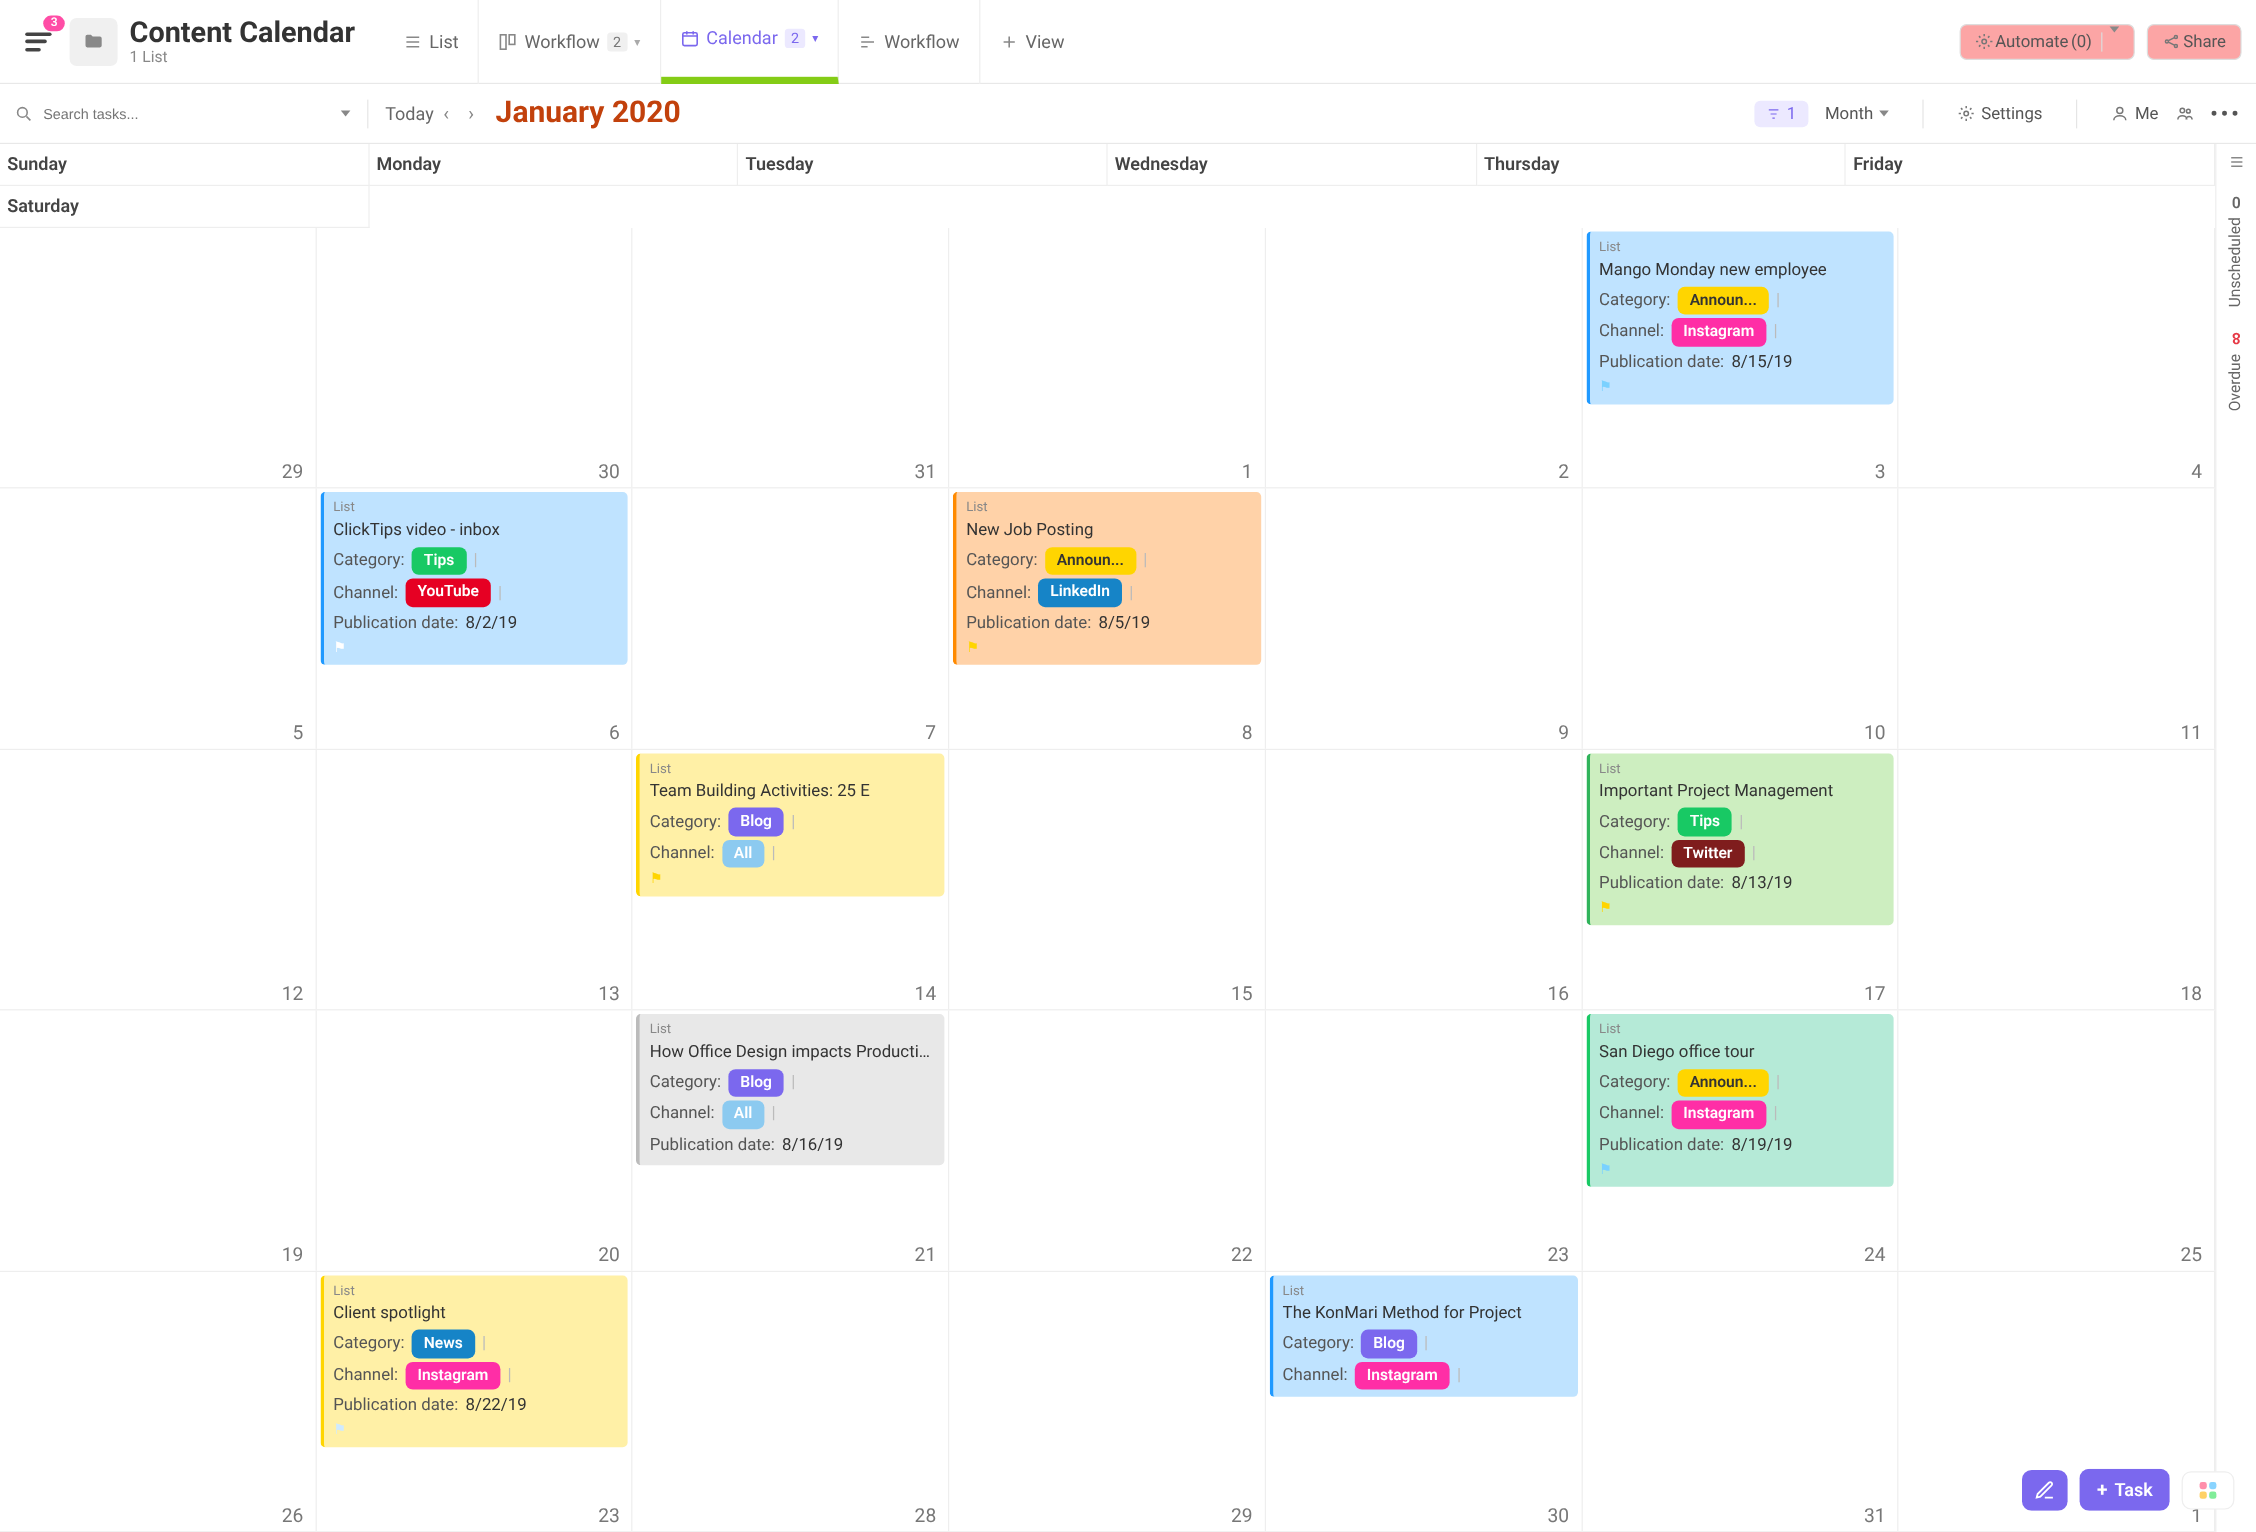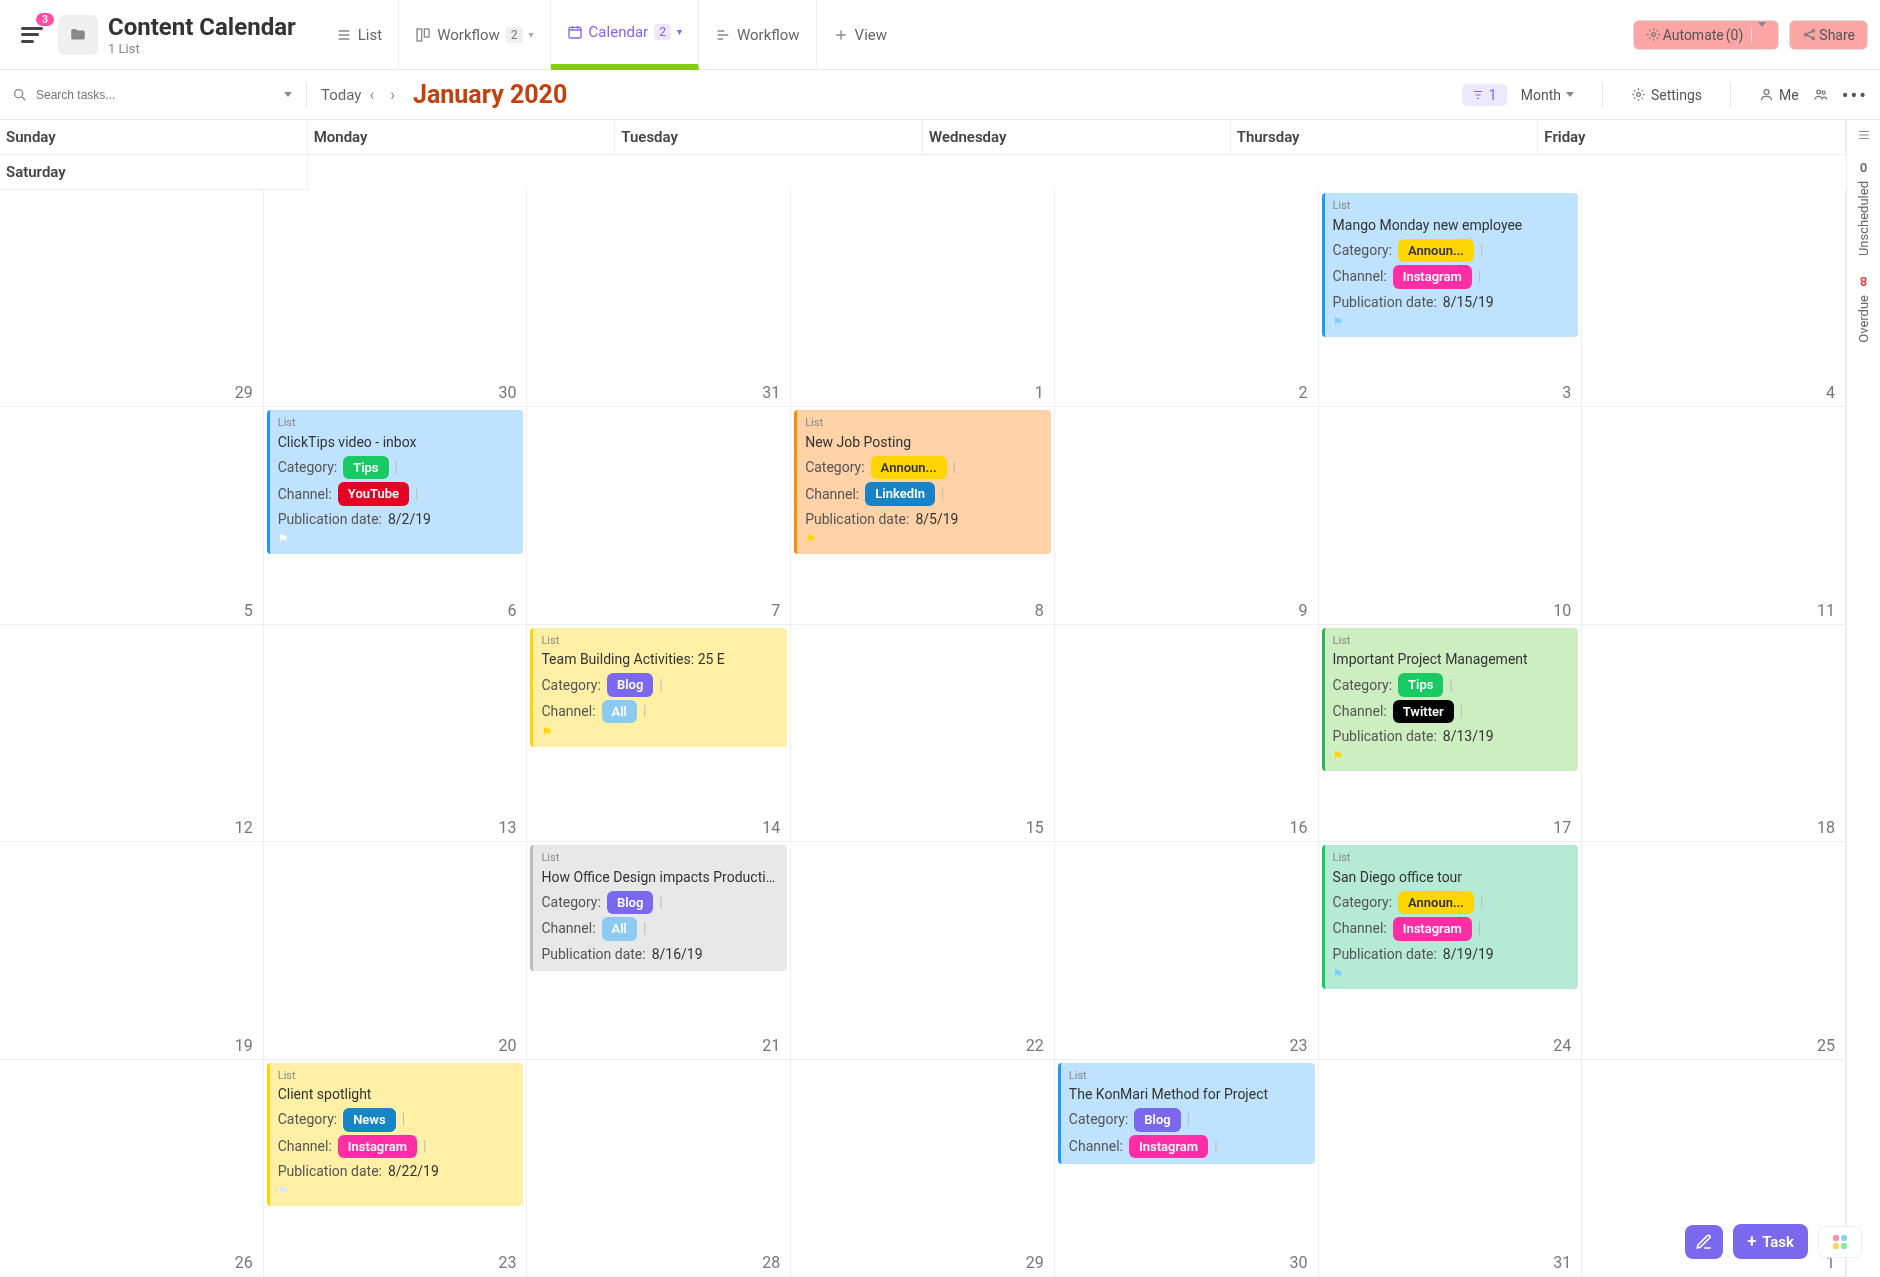--- a/index.html
+++ b/index.html
@@ -372,21 +372,21 @@
             <div class="task-card" style="background: rgb(205, 238, 192); border-left-color: rgb(47, 179, 90);">
               <div class="list-lbl">List</div>
               <div class="title">Important Project Management</div>
               <div class="task-row">
                 <span class="lbl">Category:</span>
                 <span class="pill" style="background: rgb(24, 201, 100); color: rgb(255, 255, 255);">Tips</span>
                 <span class="vbar">|</span>
               </div>
               <div class="task-row">
                 <span class="lbl">Channel:</span>
-                <span class="pill" style="background: #000000; color: rgb(255, 255, 255);">Twitter</span>
+                <span class="pill" style="background: #7f1d1d; color: rgb(255, 255, 255);">Twitter</span>
                 <span class="vbar">|</span>
               </div>
               <div class="task-row">
                 <span class="lbl">Publication date:</span>
                 <span>8/13/19</span>
               </div>
               <div class="flag" style="color: rgb(255, 213, 0);">⚑</div>
             </div>
             <div class="day-number">17</div>
           </div>

